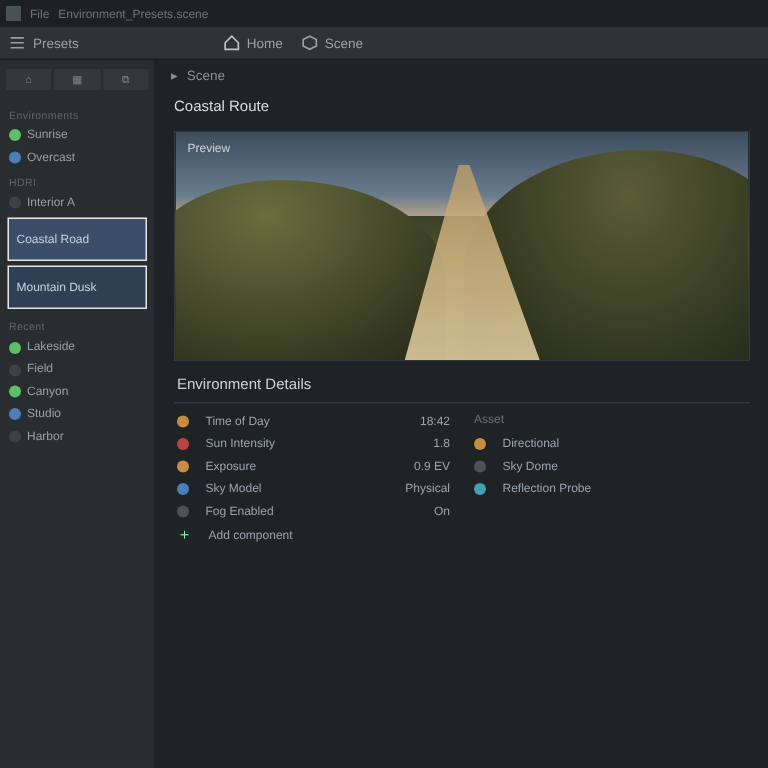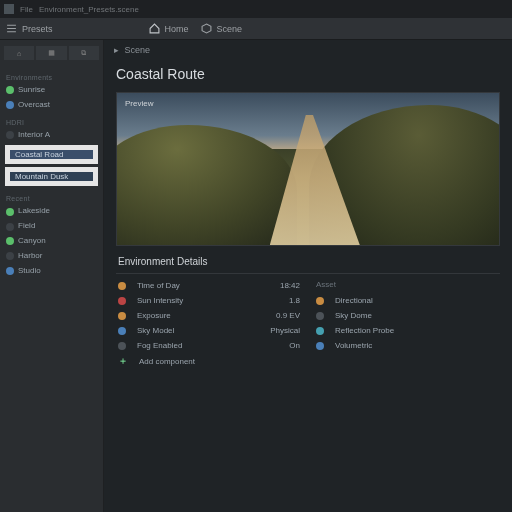--- a/index.html
+++ b/index.html
@@ -14,26 +14,26 @@
 
 .sidebar{width:104px;background:#2a2d30;border-right:1px solid #1e2022;overflow:hidden;padding:4px 0}
 .sb-tabs{display:flex;gap:2px;padding:2px 4px;margin-bottom:6px}
 .sb-tab{flex:1;background:#34383c;height:14px;display:flex;align-items:center;justify-content:center;font-size:7px;color:#888}
 .sb-row{display:flex;align-items:center;gap:4px;padding:3px 6px;font-size:8px;color:#96a0a8;cursor:pointer;line-height:1.1}
 .sb-ic{width:8px;height:8px;border-radius:50%;background:#556;flex:none}
 .sb-ic.green{background:#5bbf6b}
 .sb-ic.blue{background:#4a7fb8}
 .sb-ic.dim{background:#3c4146}
 .sb-head{padding:6px 6px 2px;font-size:7px;color:#5e666c;letter-spacing:.3px}
-.sb-btn{margin:3px 5px;height:19px;background:#3a4e6a;border:5px solid #e5e5e5;display:flex;align-items:center;padding:0 5px;font-size:8px;color:#c8d2dd;cursor:pointer}
+.sb-btn{margin:3px 5px;height:29px;background:#3a4e6a;border:1px solid #e5e5e5;display:flex;align-items:center;padding:0 5px;font-size:8px;color:#c8d2dd;cursor:pointer}
 .sb-btn.alt{background:#2f4054}
 
 .main{flex:1;display:flex;flex-direction:column;background:#1f2326}
 .crumb{height:20px;display:flex;align-items:center;gap:6px;padding:0 10px;font-size:9px;color:#8a9096}
-.section-title{padding:6px 12px;font-size:14px;color:#d8dce0}
+.section-title{padding:6px 12px;font-size:10px;color:#d8dce0}
 .hero{margin:4px 12px 0;height:154px;background:#000;position:relative;overflow:hidden;border:1px solid #34383c}
 .hero .label{position:absolute;top:6px;left:8px;font-size:8px;color:#d0d4d8;z-index:5}
 
 .sky{position:absolute;inset:0;background:linear-gradient(180deg,#3b4c5d 0%,#6a7d8d 28%,#c9af87 40%,#f3d49a 46%,#fff3c4 50%,#f5d79f 54%,#b89768 60%,#6b5d46 70%)}
 .sun{position:absolute;right:12px;top:78px;width:34px;height:34px;border-radius:50%;background:radial-gradient(circle,#fffdf2 0%,#ffe9a8 40%,#f6c86f 70%,transparent 100%);box-shadow:0 0 30px 12px rgba(255,220,140,.5)}
 .land{position:absolute;left:0;right:0;bottom:0;height:96px;background:linear-gradient(180deg,#3b4028 0%,#4c5230 30%,#2e331e 100%)}
 .hillL{position:absolute;left:-20px;bottom:0;width:200px;height:120px;background:radial-gradient(ellipse at 40% 20%,#6b6d3e 0%,#3f4326 60%,#22261a 100%);border-radius:50% 60% 0 0}
 .hillR{position:absolute;right:-30px;bottom:-10px;width:220px;height:150px;background:radial-gradient(ellipse at 50% 20%,#5a5c36 0%,#353a22 60%,#1d2116 100%);border-radius:60% 50% 0 0}
 .road{position:absolute;left:40%;bottom:0;width:90px;height:130px;background:linear-gradient(180deg,#b89a6a 0%,#d4b784 50%,#e8d4a5 100%);clip-path:polygon(40% 0%,48% 0%,100% 100%,0% 100%);opacity:.85}
 .lake{position:absolute;left:8px;bottom:28px;width:70px;height:22px;background:linear-gradient(180deg,#4a5f6e,#2f3e48);border-radius:50%;opacity:.75}
@@ -125,26 +125,26 @@
       </div>
     <div class="sb-row">
         <span class="sb-ic dim"></span>
         <span>Field</span>
       </div>
     <div class="sb-row">
         <span class="sb-ic green"></span>
         <span>Canyon</span>
       </div>
     <div class="sb-row">
+        <span class="sb-ic blue"></span>
+        <span>Studio</span>
+      </div>
+    <div class="sb-row">
         <span class="sb-ic dim"></span>
         <span>Harbor</span>
-      </div>
-    <div class="sb-row">
-        <span class="sb-ic blue"></span>
-        <span>Studio</span>
       </div>
   </div>
 
   <div class="main">
     <div class="crumb">
       <span>▸</span>
       <span>Scene</span>
     </div>
     <div class="section-title">Coastal Route</div>
 
@@ -204,21 +204,17 @@
             <span>Directional</span>
           </div>
         <div class="det-row">
             <span class="dot g"></span>
             <span>Sky Dome</span>
           </div>
         <div class="det-row">
             <span class="dot c"></span>
             <span>Reflection Probe</span>
           </div>
-        <div class="det-row">
-            <span class="dot b"></span>
-            <span>Volumetric</span>
-          </div>
       </div>
     </div>
   </div>
 
 </div>
 
 </body></html>

